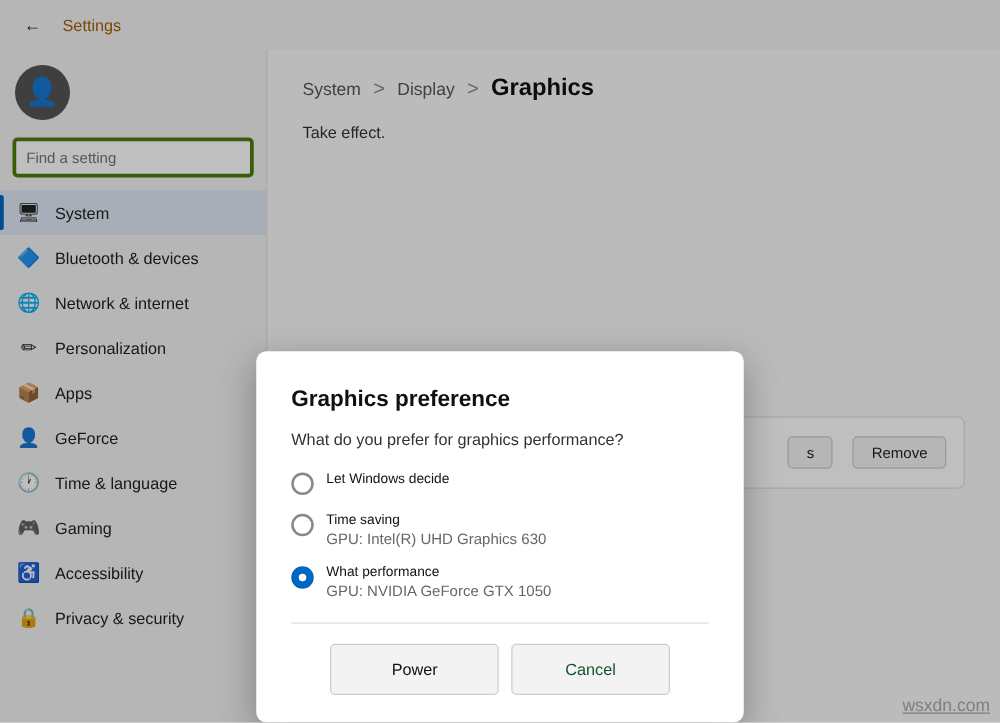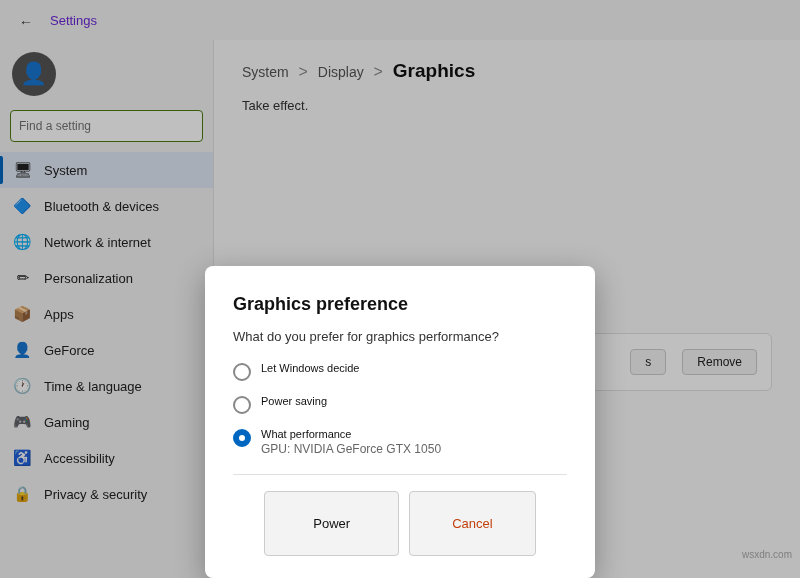--- a/index.html
+++ b/index.html
@@ -26,21 +26,21 @@
       border-radius: 50%;
       border: none;
       background: transparent;
       cursor: pointer;
       display: flex; align-items: center; justify-content: center;
       font-size: 14px;
       color: #333;
     }
     .title-bar .app-title {
       font-size: 13px;
-      color: #6d28d9;
+      color: #a16207;
     }
 
     .main-layout {
       display: flex;
       height: calc(578px - 40px);
     }
 
     
     .sidebar {
       width: 214px;
@@ -53,21 +53,21 @@
     }
 
     .sidebar-search {
       margin: 6px 10px 10px 10px;
       position: relative;
     }
     .sidebar-search input {
       width: 100%;
       height: 32px;
       border-radius: 4px;
-      border: 1px solid #4d7c0f;
+      border: 3px solid #4d7c0f;
       background: #fff;
       padding: 0 8px;
       font-size: 12px;
       color: #555;
       outline: none;
     }
 
     .sidebar-profile {
       display: flex;
       align-items: center;
@@ -285,35 +285,36 @@
     .btn-save {
       padding: 8px 48px;
       border: 1px solid #ccc;
       border-radius: 4px;
       background: #f3f3f3;
       font-size: 13px;
       cursor: pointer;
       color: #111;
     }
     .btn-cancel {
-      padding: 24px 42px;
+      padding: 12px 42px;
       border: 1px solid #ccc;
       border-radius: 4px;
       background: #f3f3f3;
       font-size: 13px;
       cursor: pointer;
-      color: #c2410c;
+      color: #14532d;
     }
 
     .watermark {
       position: absolute;
-      bottom: 18px;
+      bottom: 6px;
       right: 8px;
-      font-size: 10px;
+      font-size: 14px;
       color: #aaa;
+      text-decoration: underline;
     }
   </style>
 </head>
 <body>
 
 <div class="title-bar">
   <button class="back-btn">←</button>
   <span class="app-title">Settings</span>
 </div>
 
@@ -402,21 +403,22 @@
         <div class="radio-option">
       <div class="radio-outer "></div>
       <div>
         <div class="radio-label">Let Windows decide</div>
 
       </div>
     </div>
         <div class="radio-option">
       <div class="radio-outer "></div>
       <div>
-        <div class="radio-label">Power saving</div>
+        <div class="radio-label">Time saving</div>
+        <div class="radio-sublabel">GPU: Intel(R) UHD Graphics 630</div>
       </div>
     </div>
         <div class="radio-option">
       <div class="radio-outer selected"></div>
       <div>
         <div class="radio-label">What performance</div>
         <div class="radio-sublabel">GPU: NVIDIA GeForce GTX 1050</div>
       </div>
     </div>
       </div>

